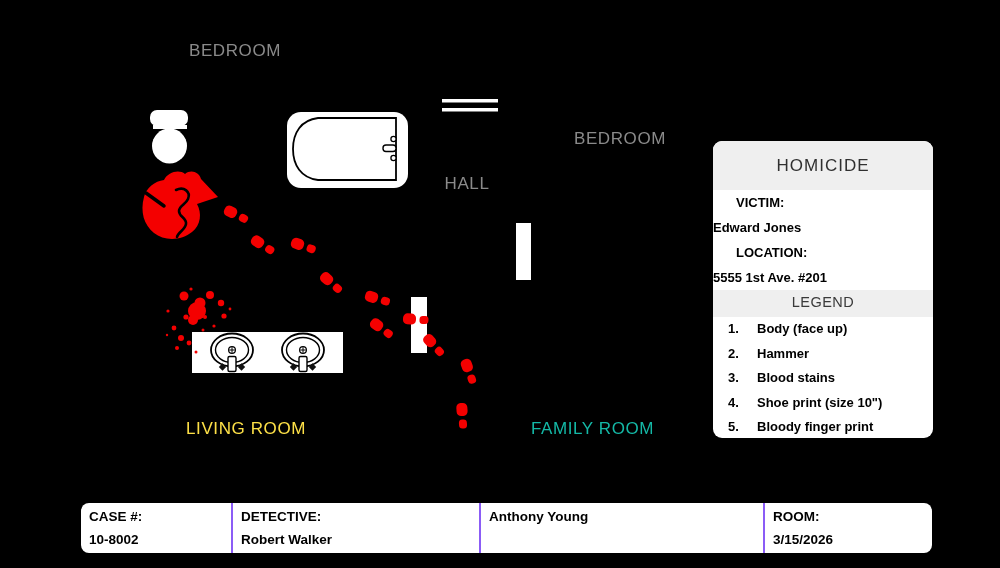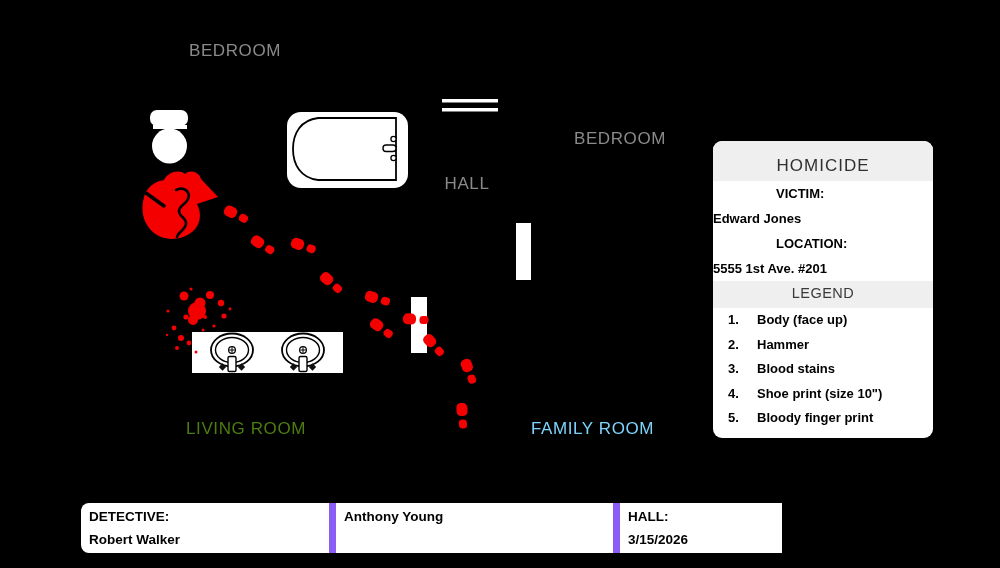--- a/index.html
+++ b/index.html
@@ -14,42 +14,42 @@
     color:#8a8a8a; font-weight:normal; font-size:17px;
     letter-spacing:.6px; white-space:nowrap;
   }
 
   
   .panel {
     position:absolute; left:713px; top:141px; width:220px; height:297px;
     background:#ffffff; border-radius:9px; overflow:hidden; color:#000;
   }
   .panel-header {
-    height:40px; line-height:49px; background:#efefef; text-align:center;
+    height:49px; line-height:49px; background:#efefef; text-align:center;
     font-size:17px; color:#303030; letter-spacing:1px; font-weight:normal;
   }
   .panel-row { height:25px; line-height:25px; font-size:13px; font-weight:bold; white-space:nowrap; }
-  .panel-row.lab { padding-left:23px;margin-left:40px; }
+  .panel-row.lab { padding-left:23px; }
   .panel-row.val { }
   .legend-bar {
     height:27px; line-height:25px; background:#efefef; text-align:center;
     font-size:14.5px; color:#3a3a3a; letter-spacing:.5px;
   }
   .legend-item { height:24.6px; line-height:24.6px; display:flex; font-size:13px; font-weight:bold; white-space:nowrap; }
   .legend-item .num { width:29px; padding-left:15px; box-sizing:content-box; }
 
   
   .footer-table {
     position:absolute; left:81px; top:503px; width:851px; height:50px;
     display:flex; background:#000; border-radius:8px; overflow:hidden;
   }
   .cell {
     background:#fff; box-sizing:border-box; padding:2px 0 0 8px; color:#000;
   }
-  .cell + .cell { border-left:7px solid #8b5cf6; }
+  .cell + .cell { border-left:2px solid #8b5cf6; }
   .cell .lab, .cell .val { font-size:13.5px; font-weight:bold; line-height:23px; white-space:nowrap; }
   .c0 { width:150px; } .c1 { width:248px; } .c2 { width:284px; } .c3 { width:169px; }
 </style>
 </head>
 <body>
 
 <div class="stage">
 
   <svg class="scene-svg" width="1000" height="568" viewBox="0 0 1000 568">
 
@@ -171,22 +171,22 @@
         <g transform="translate(462 410) rotate(-4)">
           <rect x="-5.5" y="-7" width="11" height="13" rx="4.5" fill="#f40000"></rect>
           <rect x="-4" y="9.5" width="8" height="9" rx="3.5" fill="#f40000"></rect>
         </g>
       </g>
   </svg>
 
   <div class="room-label" style="left: 235px; top: 41px; color: rgb(138, 138, 138);">BEDROOM</div>
   <div class="room-label" style="left: 620px; top: 129px; color: rgb(138, 138, 138);">BEDROOM</div>
   <div class="room-label" style="left: 467px; top: 174px; color: rgb(138, 138, 138);">HALL</div>
-  <div class="room-label" style="left: 246px; top: 419px; color: #4d7c0f;">LIVING ROOM</div>
-  <div class="room-label" style="left: 572px; top: 419px; color: #7dd3fc; padding-left: 41px;">FAMILY ROOM</div>
+  <div class="room-label" style="left: 246px; top: 419px; color: #fde047;">LIVING ROOM</div>
+  <div class="room-label" style="left: 572px; top: 419px; color: #14b8a6; padding-left: 41px;">FAMILY ROOM</div>
 
   <div class="panel">
     <div class="panel-header">HOMICIDE</div>
     <div class="panel-row lab">VICTIM:</div>
     <div class="panel-row val">Edward Jones</div>
     <div class="panel-row lab">LOCATION:</div>
     <div class="panel-row val">5555 1st Ave. #201</div>
     <div class="legend-bar">LEGEND</div>
     <div class="legend-item">
       <span class="num">1.</span>
@@ -204,25 +204,29 @@
       <span class="num">4.</span>
       <span>Shoe print (size 10")</span>
     </div>
     <div class="legend-item">
       <span class="num">5.</span>
       <span>Bloody finger print</span>
     </div>
   </div>
 
   <div class="footer-table">
+    <div class="cell c0">
+      <div class="lab">CASE #:</div>
+      <div class="val">10-8002</div>
+    </div>
     <div class="cell c1">
       <div class="lab">DETECTIVE:</div>
       <div class="val">Robert Walker</div>
     </div>
     <div class="cell c2">
       <div class="val">Anthony Young</div>
     </div>
     <div class="cell c3">
-      <div class="lab">HALL:</div>
+      <div class="lab">ROOM:</div>
       <div class="val">3/15/2026</div>
     </div>
   </div>
 </div>
 
 </body></html>

